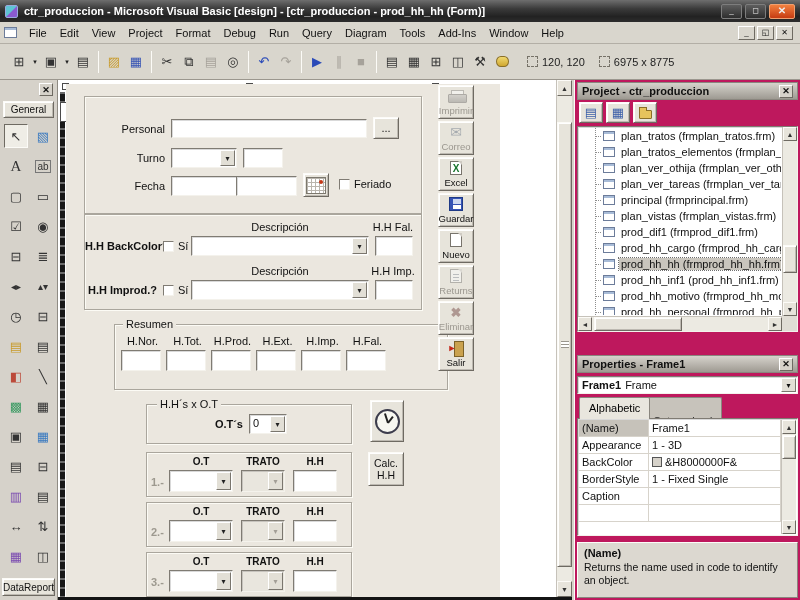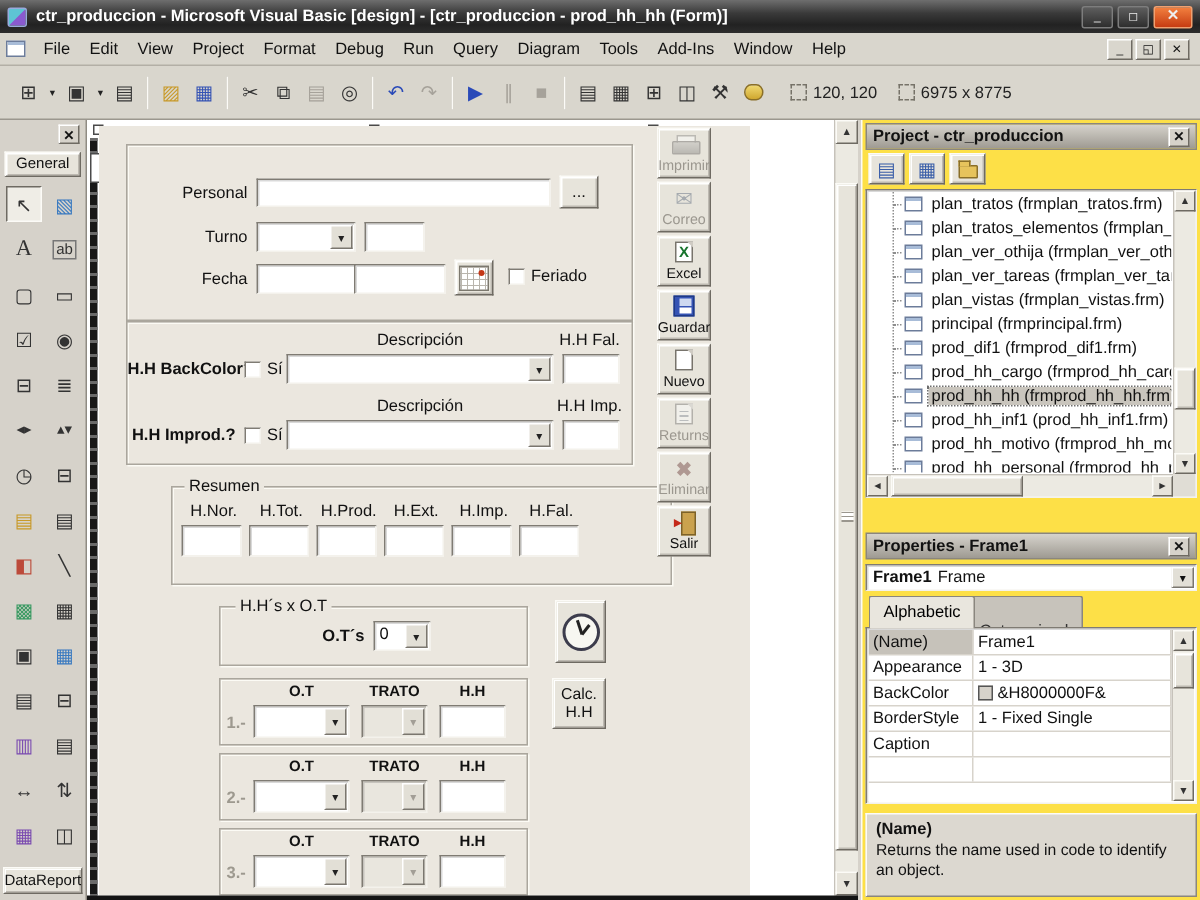--- a/index.html
+++ b/index.html
@@ -103,21 +103,21 @@
   .ic-clock{width:25px;height:25px;border:2px solid #3c3c4c;border-radius:50%;background:#f7f7f1;position:relative}
   .ic-clock::before{content:"";position:absolute;left:10px;top:4px;width:2px;height:8px;background:#222;transform:rotate(38deg);transform-origin:50% 100%}
   .ic-clock::after{content:"";position:absolute;left:10px;top:2px;width:2px;height:10px;background:#222;transform:rotate(-18deg);transform-origin:50% 100%}
   .ic-cal{width:20px;height:17px;background:#fff;border:1px solid #7c786e;position:relative;
     background-image:repeating-linear-gradient(90deg,#b9b5ad 0 1px,transparent 1px 4px),repeating-linear-gradient(180deg,#b9b5ad 0 1px,transparent 1px 4px)}
   .ic-cal::after{content:"";position:absolute;right:2px;top:2px;width:4px;height:4px;background:#c43818;border-radius:50%}
   .ic-folder{width:13px;height:9px;background:#e6c35c;border:1px solid #8a6f28;position:relative;border-radius:1px;margin-top:3px}
   .ic-folder::before{content:"";position:absolute;left:-1px;top:-4px;width:6px;height:3px;background:#e6c35c;border:1px solid #8a6f28;border-bottom:none}
 
   
-  .rightpanels{position:absolute;left:574px;top:80px;right:0;bottom:0;background:#fde047;border-left:1px solid #fcfbf7}
+  .rightpanels{position:absolute;left:574px;top:80px;right:0;bottom:0;background:#be185d;border-left:1px solid #fcfbf7}
   .ptitle{position:absolute;left:2px;right:2px;height:18px;display:flex;align-items:center;padding:0 4px;
     background:linear-gradient(180deg,#d6d3cc,#9e9a92);border:1px solid #8a867e;font-weight:bold}
   .pclose{margin-left:auto;width:14px;height:13px;display:flex;align-items:center;justify-content:center;font-size:9px;font-weight:bold;
     background:#d6d2ca;border:1px solid;border-color:#fff #6e6a62 #6e6a62 #fff}
   .ptb{position:absolute;left:4px;top:22px;display:flex;gap:3px}
   .ptbtn{width:24px;height:21px;display:flex;align-items:center;justify-content:center;font-size:13px;color:#3a5ea8}
   .treebox{position:absolute;left:2px;top:46px;right:2px;height:206px}
   .trows{position:absolute;left:1px;top:1px;right:16px;bottom:16px;overflow:hidden}
   .trows::before{content:"";position:absolute;left:16px;top:0;bottom:0;border-left:1px dotted #8e8e8e}
   .trow{height:16px;display:flex;align-items:center;position:relative;padding-left:24px;white-space:nowrap;overflow:hidden}
@@ -551,25 +551,25 @@
         <div class="trow">
             <span class="ticon"></span>
             <span class="tlbl">plan_ver_othija (frmplan_ver_othija.frm</span>
           </div>
         <div class="trow">
             <span class="ticon"></span>
             <span class="tlbl">plan_ver_tareas (frmplan_ver_tareas.f</span>
           </div>
         <div class="trow">
             <span class="ticon"></span>
+            <span class="tlbl">principal (frmprincipal.frm)</span>
+          </div>
+        <div class="trow">
+            <span class="ticon"></span>
             <span class="tlbl">plan_vistas (frmplan_vistas.frm)</span>
-          </div>
-        <div class="trow">
-            <span class="ticon"></span>
-            <span class="tlbl">principal (frmprincipal.frm)</span>
           </div>
         <div class="trow">
             <span class="ticon"></span>
             <span class="tlbl">prod_dif1 (frmprod_dif1.frm)</span>
           </div>
         <div class="trow">
             <span class="ticon"></span>
             <span class="tlbl">prod_hh_cargo (frmprod_hh_cargo.frm</span>
           </div>
         <div class="trow sel">

